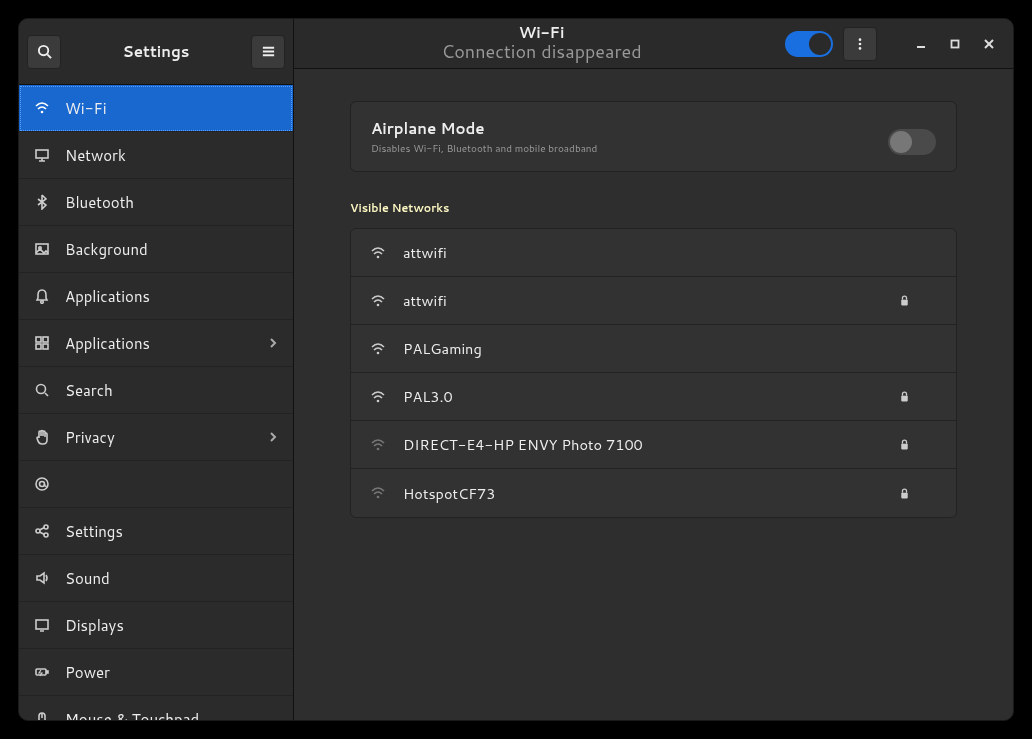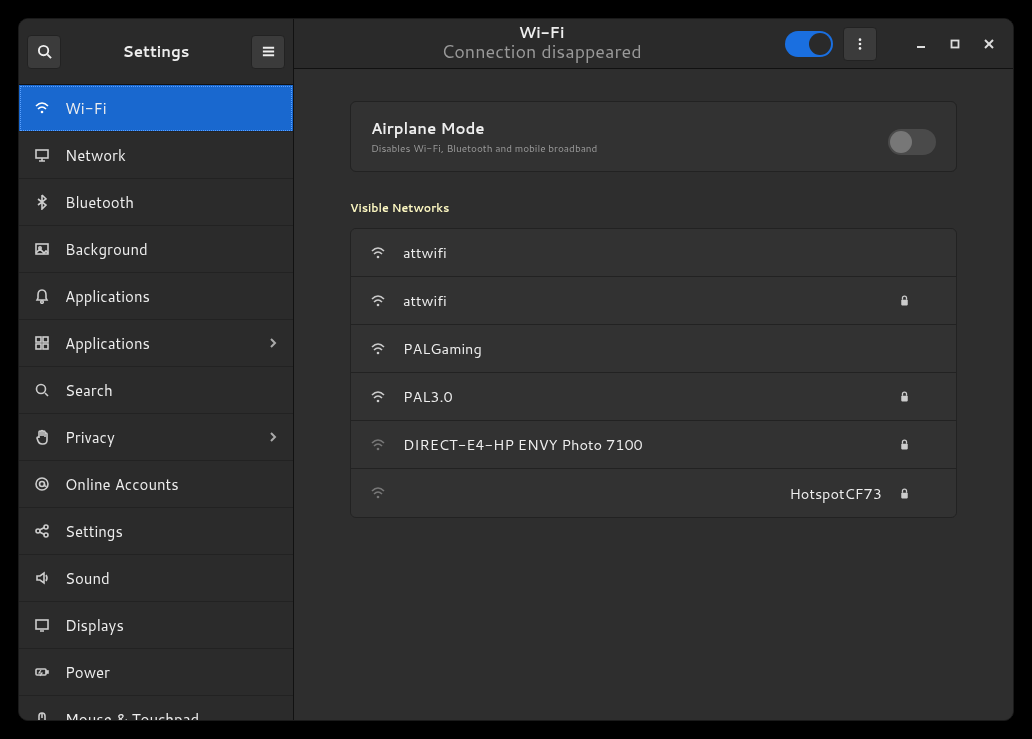--- a/index.html
+++ b/index.html
@@ -63,21 +63,21 @@
   .airplane-card { padding: 16px 20px; display: flex; align-items: flex-end; margin-bottom: 28px; }
   .airplane-text { flex: 1; }
   .airplane-title { font-weight: 700; font-size: 15px; color: #eee; }
   .airplane-desc { font-size: 10px; color: #999; margin-top: 2px; }
   .section-title { font-weight: 700; font-size: 11px; color: #fef9c3; margin-bottom: 12px; }
   .net-list { border: 1px solid #222; border-radius: 6px; overflow: hidden; }
   .net-row {
     height: 48px; background: #323232; display: flex; align-items: center; padding: 0 18px;
     gap: 16px; border-bottom: 1px solid #222; cursor: pointer; font-size: 14.5px; color: #eee;
   }
-  .net-row:last-child { border-bottom: none; text-align: right; }
+  .net-row:last-child { border-bottom: none; }
   .net-row .wifi-ic { width: 18px; color: #ccc; display:flex; align-items:center; justify-content:center;}
   .net-row .wifi-ic.weak { color: #777; }
   .net-row .ssid { flex: 1; }
   .net-row .lock { width: 40px; text-align: center; color: #ccc; }
   svg { display: block; }
 </style>
 </head>
 <body>
 
 <div class="window">
@@ -186,21 +186,20 @@
           </span>
         </div>
         <div class="sidebar-item">
           <span class="sicon" style="position: relative;">
             <svg width="16" height="16" viewBox="0 0 16 16" fill="none" stroke="currentColor" stroke-width="1.6">
               <circle cx="8" cy="8" r="6"></circle>
               <circle cx="8" cy="8" r="2.5"></circle>
               <path d="M10.5 8 Q10.5 11 12.5 10"></path>
             </svg>
           </span>
-          <span class="label">Online Accounts</span>
         </div>
         <div class="sidebar-item">
           <span class="sicon" style="position: relative;">
             <svg width="16" height="16" viewBox="0 0 16 16" fill="none" stroke="currentColor" stroke-width="1.6">
               <circle cx="4" cy="8" r="2"></circle>
               <circle cx="12" cy="4" r="2"></circle>
               <circle cx="12" cy="12" r="2"></circle>
             </svg>
             <svg style="position:absolute" width="16" height="16" viewBox="0 0 16 16" fill="none" stroke="currentColor" stroke-width="1.6">
               <line x1="5.5" y1="7" x2="10.5" y2="4.5"></line>

